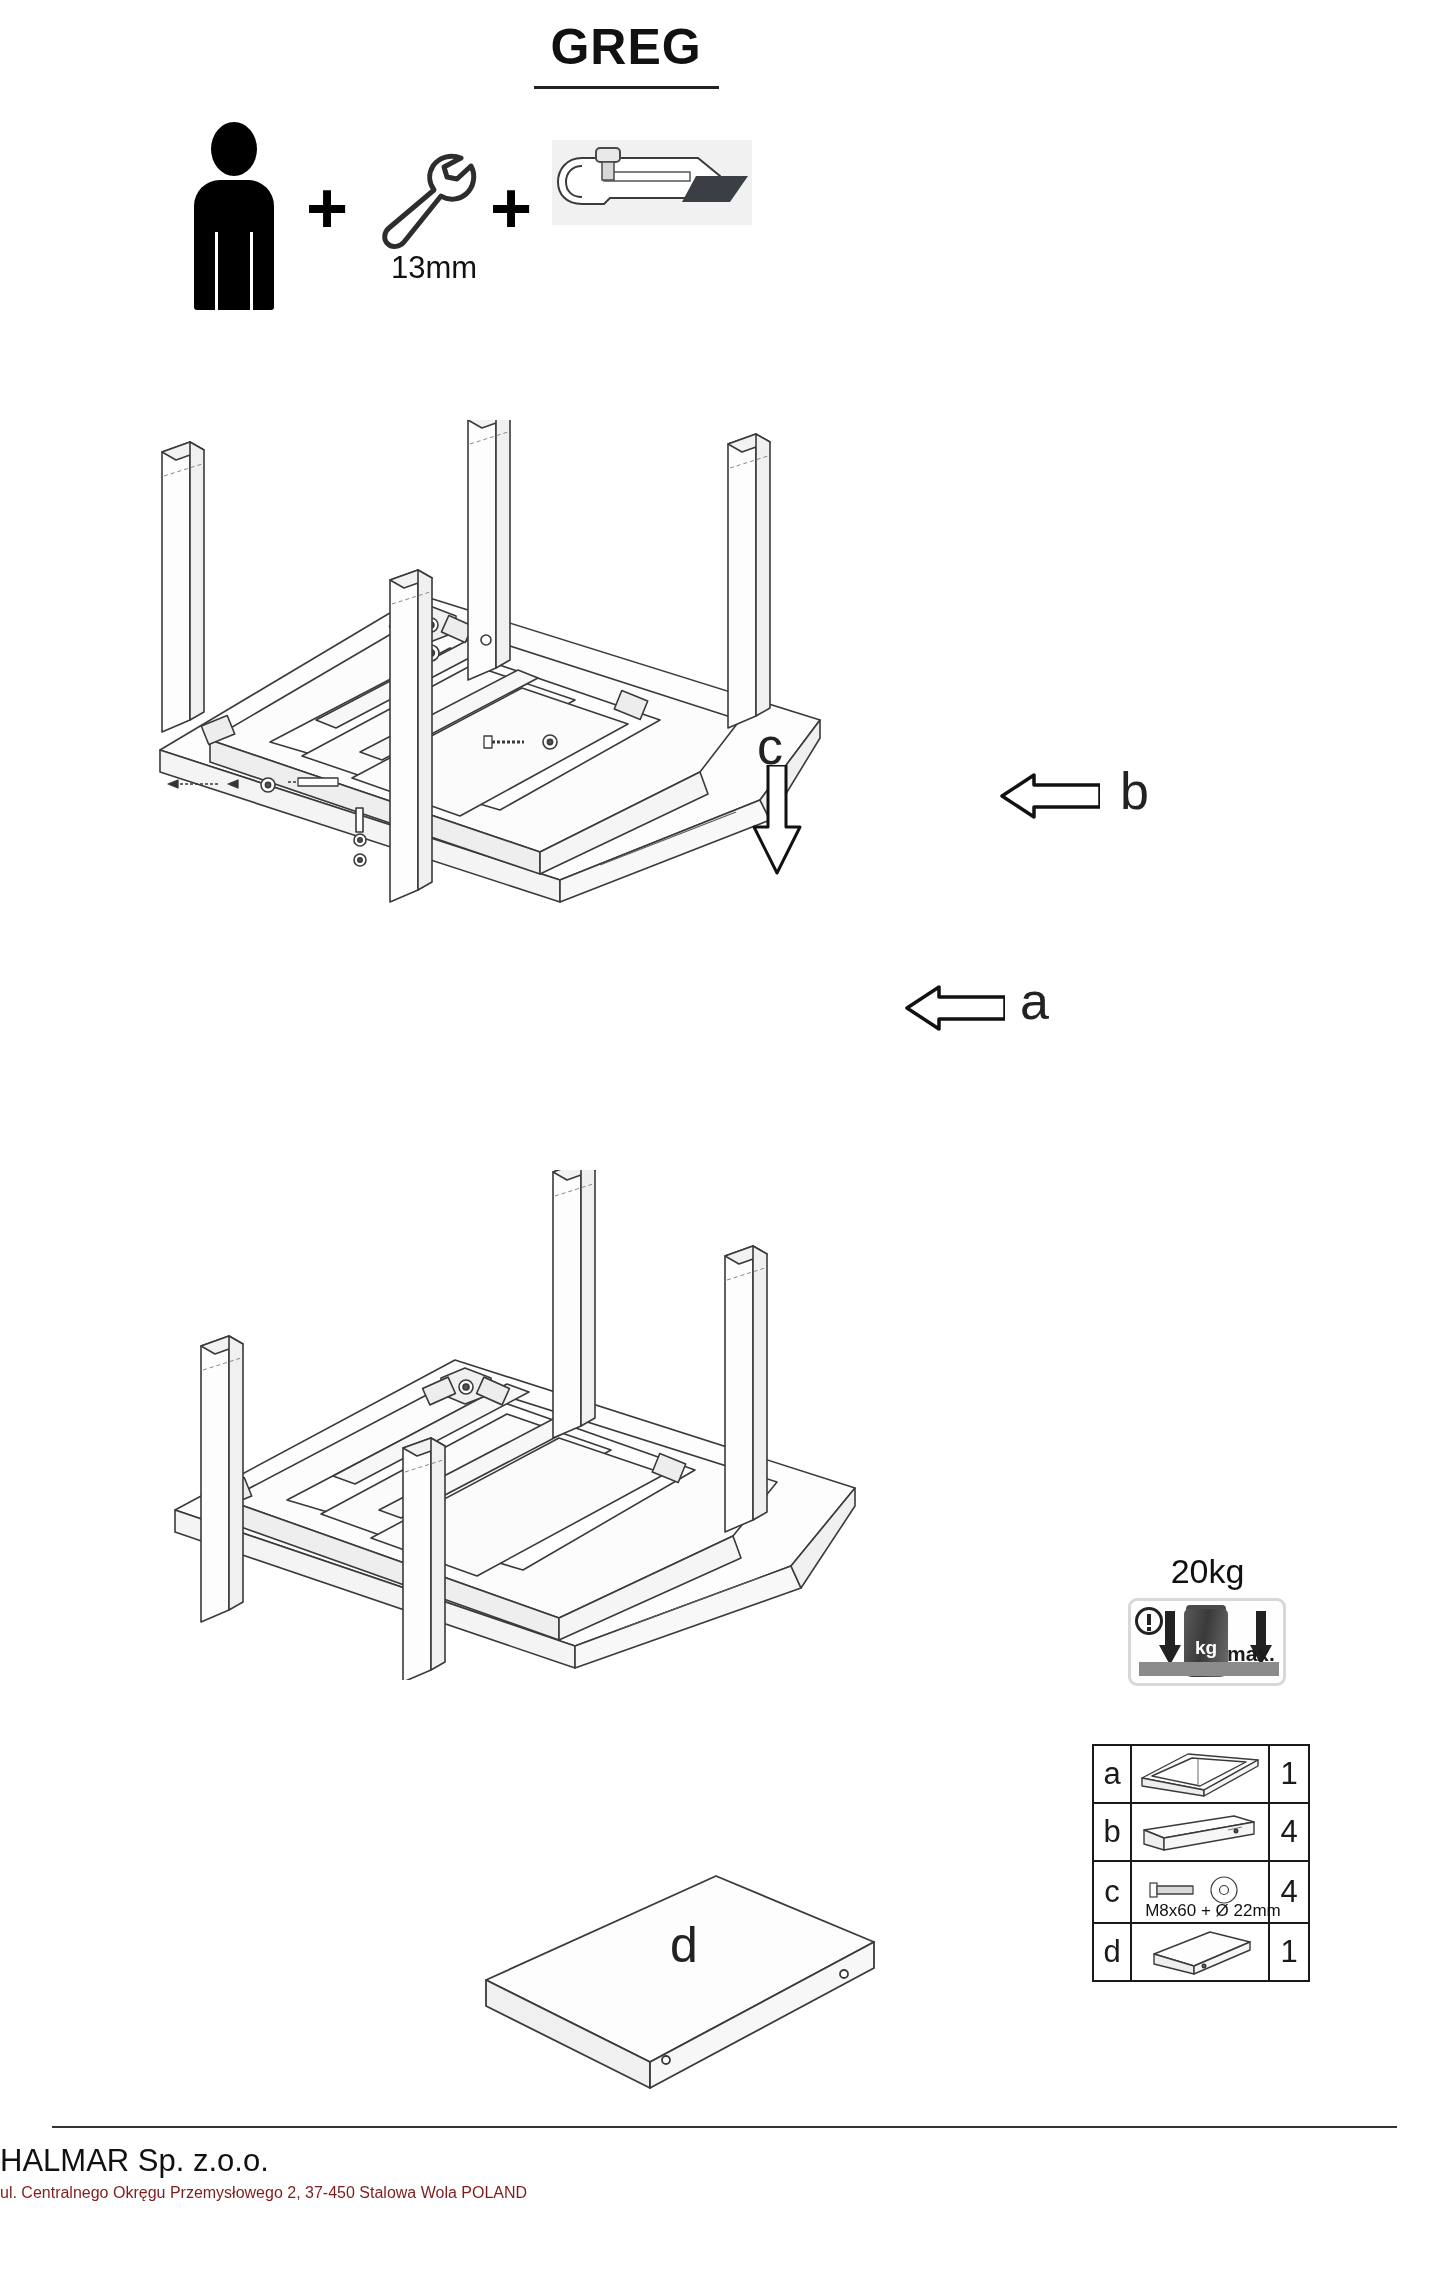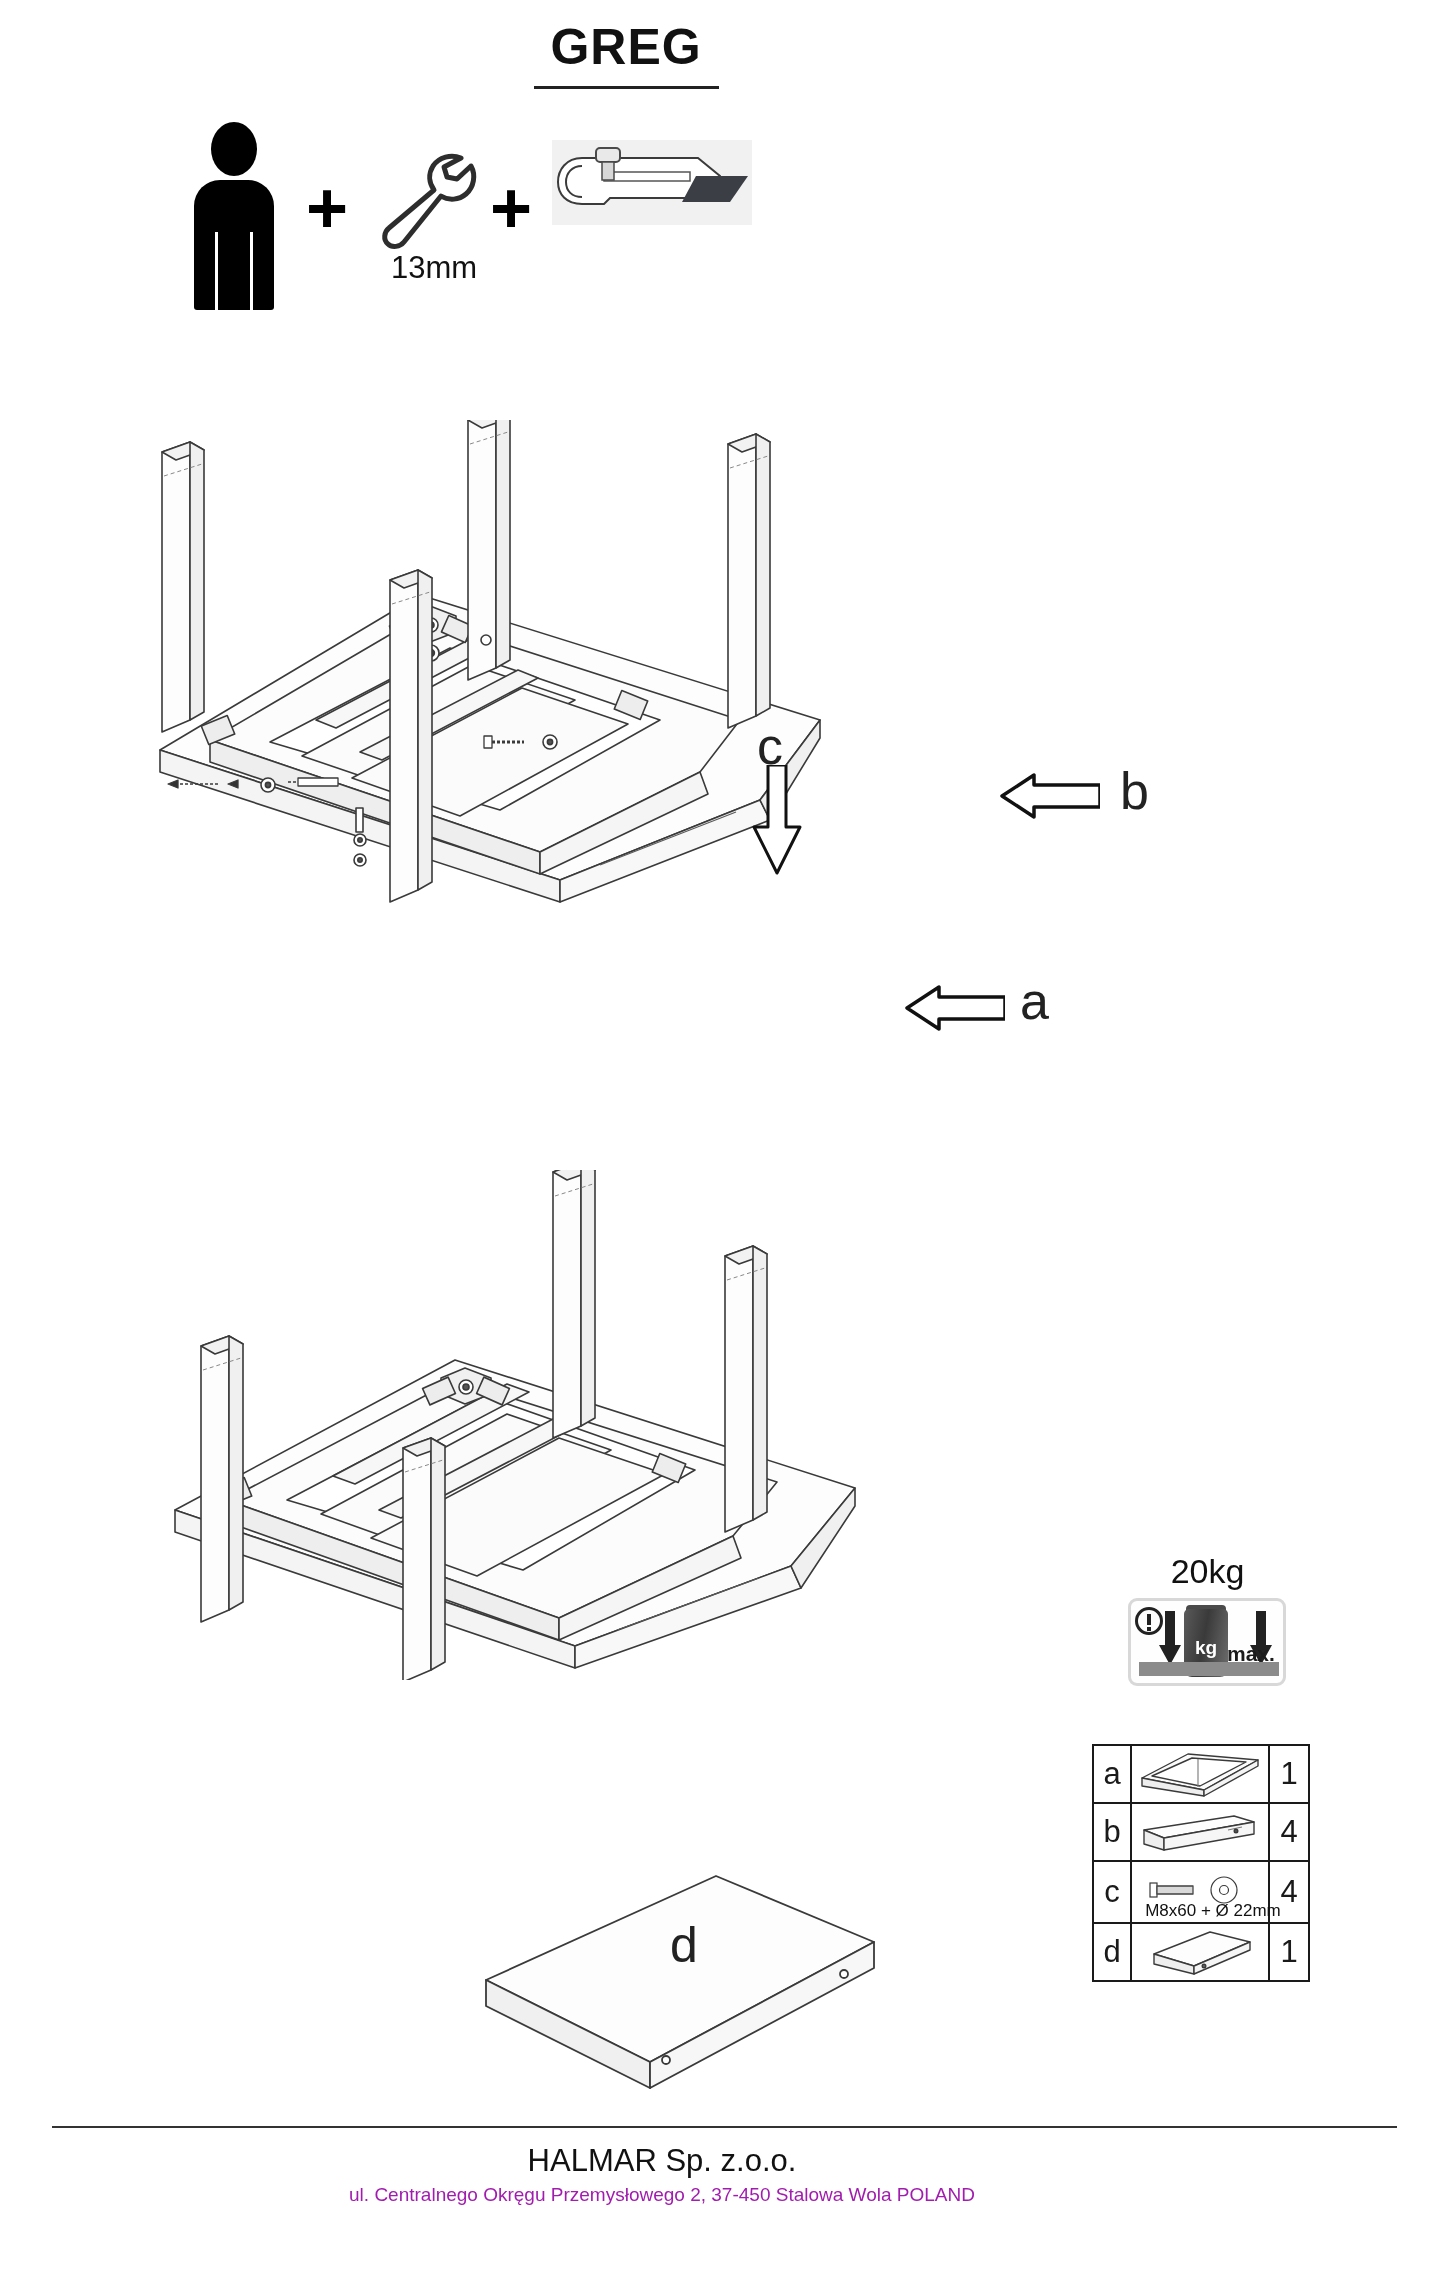--- a/index.html
+++ b/index.html
@@ -181,28 +181,28 @@
     white-space: nowrap;
   }
 
   
   #footer-rule {
     position: absolute; left: 52px; top: 2126px;
     width: 1345px; height: 2px; background: #333;
   }
   #footer {
     position: absolute; top: 2142px; left: 0; width: 1324px;
-    text-align: center;
+    text-align: left;
   }
   #company-name {
     font-size: 31px; color: #111; line-height: 1.25;
     font-family: "Liberation Sans", sans-serif;
   }
   .footer-line {
-    font-size: 19px; color: #a21caf; line-height: 1.45;
+    font-size: 16px; color: #7f1d1d; line-height: 1.45;
   }
 </style>
 </head>
 <body>
 
 <div id="title-block">
   <div id="product-title">GREG</div>
   <div id="title-rule"></div>
 </div>
 

